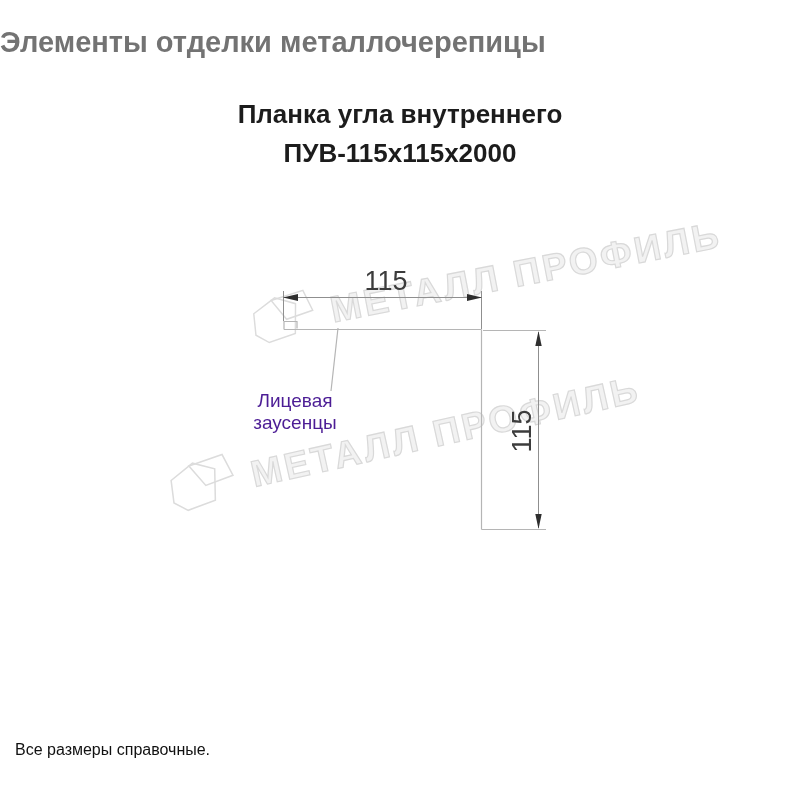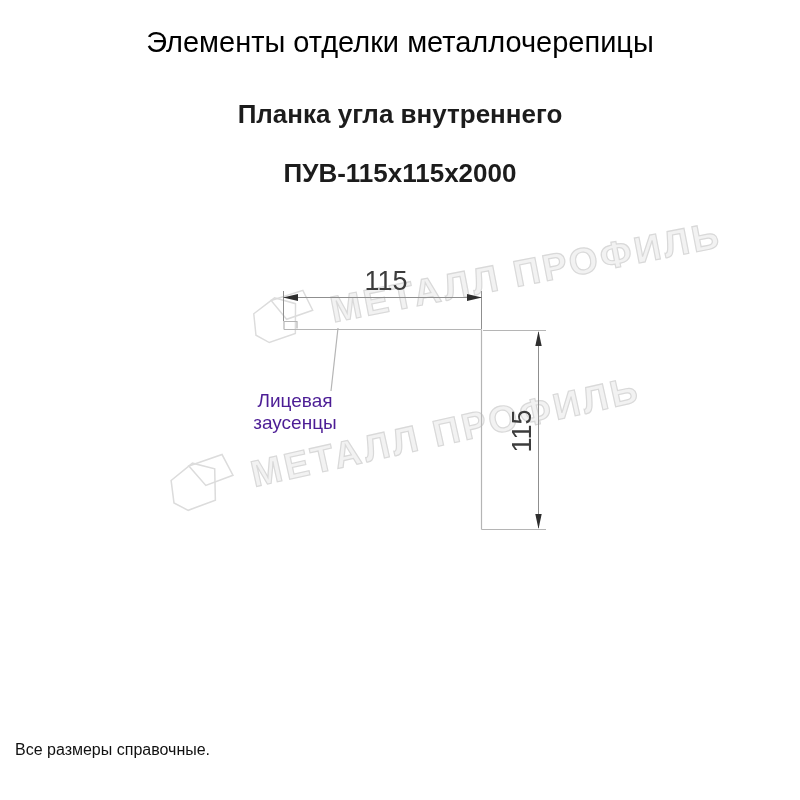--- a/index.html
+++ b/index.html
@@ -5,30 +5,30 @@
   html,body{margin:0;padding:0;}
   body{
     width:800px;height:800px;position:relative;overflow:hidden;
     background:#ffffff;
     font-family:"Liberation Sans",sans-serif;
     color:#1c1c1c;
   }
   .abs{position:absolute;}
 
   .title{
-    left:0;right:0;top:26px;text-align:center;
-    font-size:29px;font-weight:normal;color:#000000;
+    left:0;right:0;top:26px;text-align:left;
+    font-size:29px;font-weight:bold;color:#737373;
   }
   .subtitle1{
     left:0;right:0;top:99px;text-align:center;
     font-size:26px;font-weight:bold;color:#1c1c1c;
   }
   .subtitle2{
     left:0;right:0;top:138px;text-align:center;
-    font-size:26px;font-weight:bold;color:#1c1c1c;margin-top:20px;
+    font-size:26px;font-weight:bold;color:#1c1c1c;
   }
 
   
   .watermark{
     position:absolute;display:flex;align-items:center;gap:8px;
     white-space:nowrap;font-weight:bold;font-size:37px;letter-spacing:3px;
     color:#f2f2f2;-webkit-text-stroke:1.2px #d9d9d9;
     z-index:0;pointer-events:none;
   }
   .wm1{left:242px;top:245px;transform:rotate(-11deg);}

